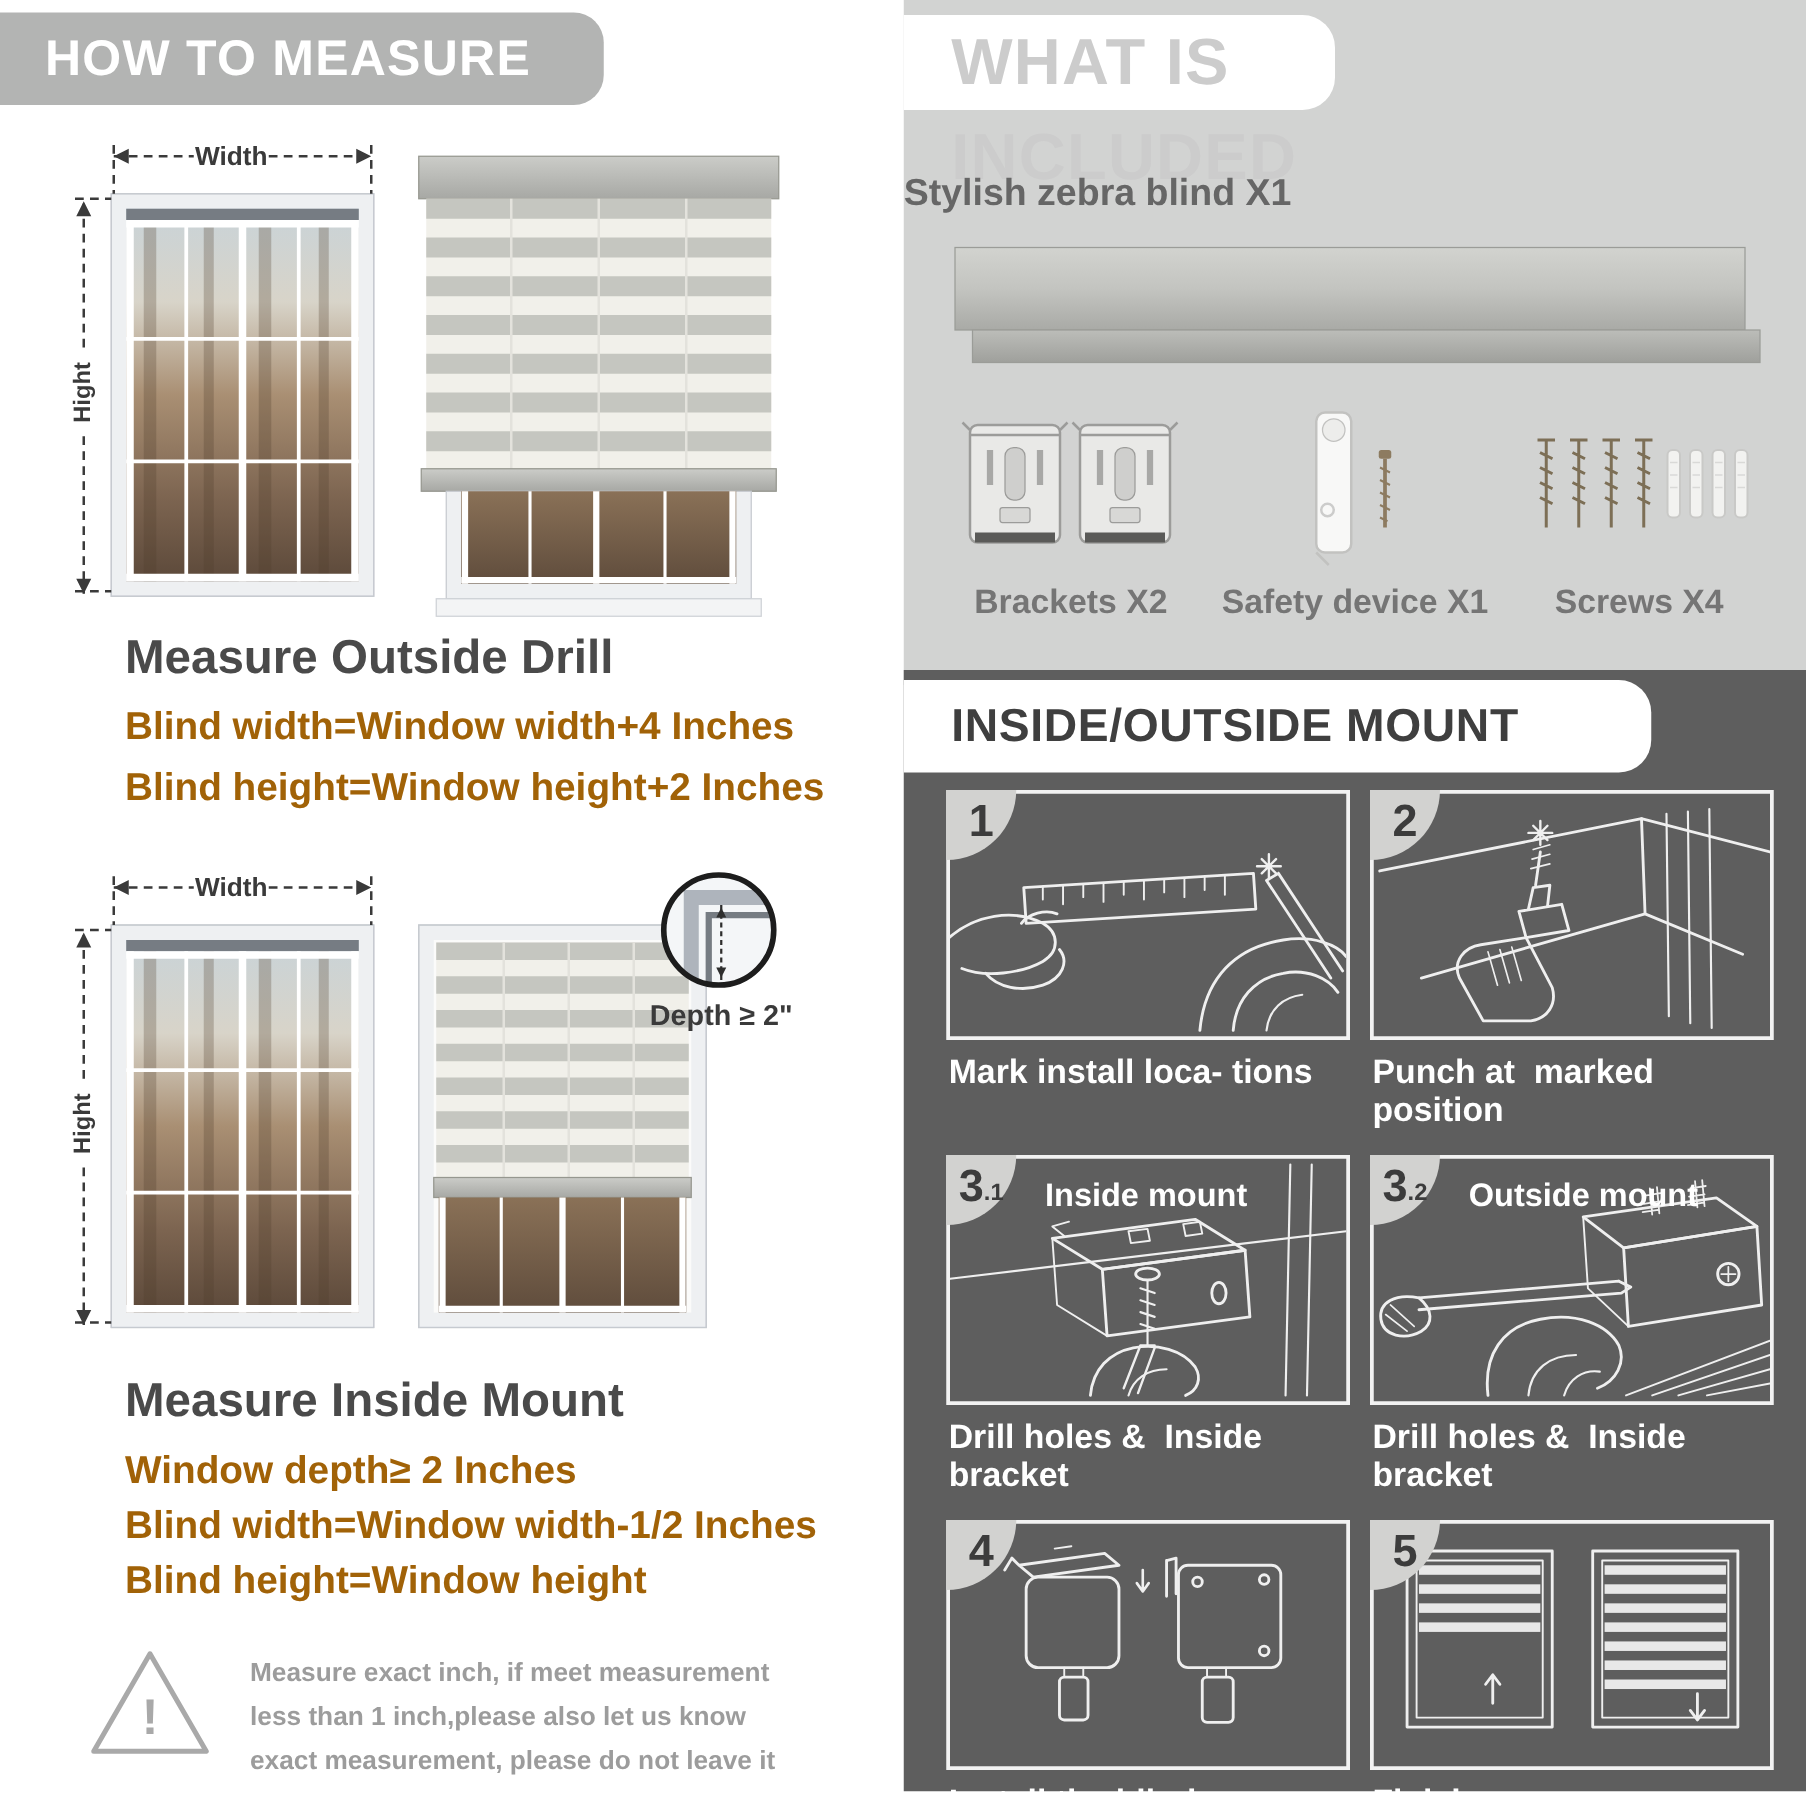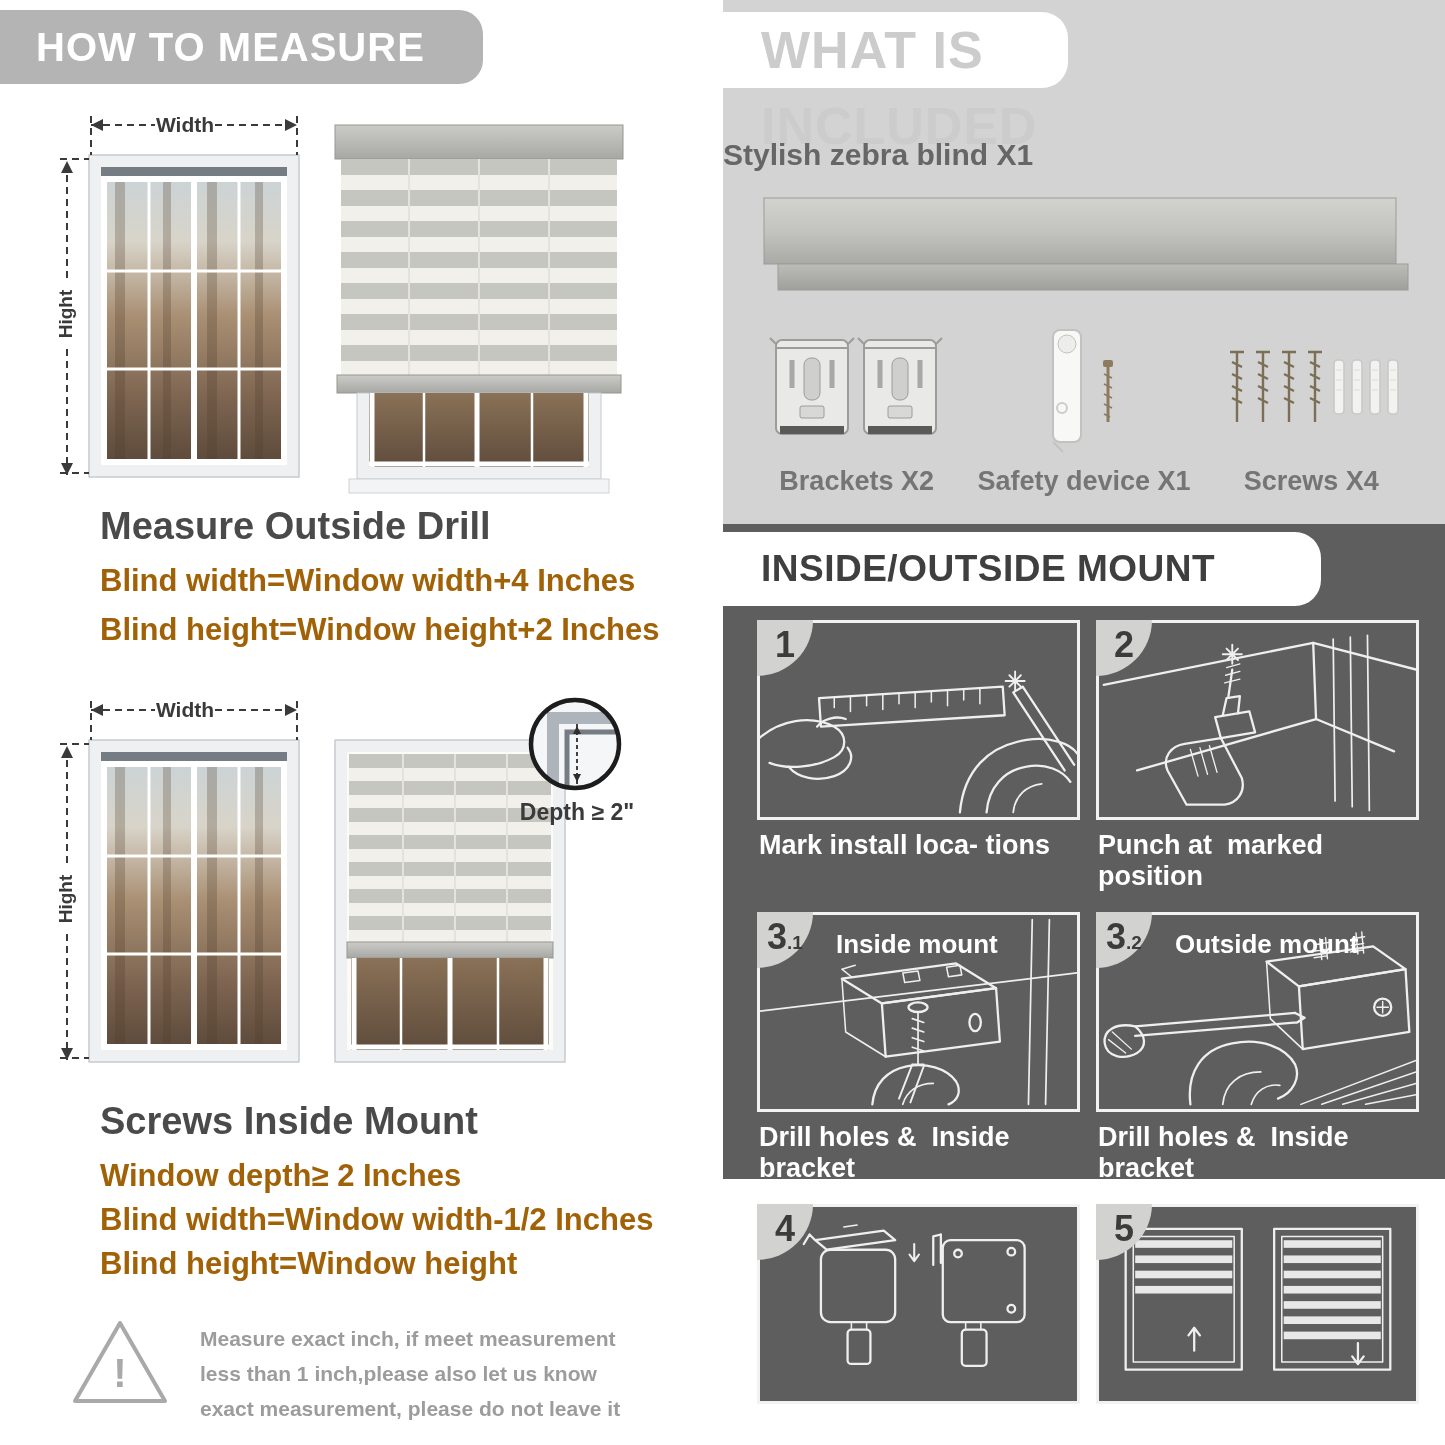--- a/index.html
+++ b/index.html
@@ -18,21 +18,21 @@
   
   .measure-group{position:absolute;display:flex;align-items:center;}
   .mg1{left:55px;top:105px;}
   .mg2{left:55px;top:690px;}
   .h-measure{position:absolute;left:100px;margin:0;color:#4a4a4a;font-size:38px;font-weight:bold;}
   .line-measure{position:absolute;left:100px;margin:0;color:#a16207;font-size:31px;font-weight:bold;}
   .warning{position:absolute;left:70px;top:1315px;width:580px;display:flex;align-items:flex-start;}
   .warning-text{margin:6px 0 0 30px;color:#9c9c9c;font-size:21px;line-height:35px;width:450px;font-weight:bold;}
   
   .right-top{position:absolute;left:723px;top:0;width:722px;height:548px;background:#d2d3d2;}
-  .right-bottom{position:absolute;left:723px;top:524px;width:722px;height:655px;background:#5e5e5e;}
+  .right-bottom{position:absolute;left:723px;top:536px;width:722px;height:897px;background:#5e5e5e;}
   .product-title{position:absolute;left:0;top:138px;width:100%;text-align:left;color:#666666;
     font-size:30px;font-weight:bold;margin:0;}
   .components{position:absolute;left:20px;top:322px;width:682px;display:flex;}
   .component{flex:1;display:flex;flex-direction:column;align-items:center;}
   .component .icon-box{height:138px;display:flex;align-items:center;justify-content:center;}
   .component-label{color:#757575;font-size:27px;font-weight:bold;margin-top:6px;}
   
   .steps{position:absolute;left:34px;top:96px;width:662px;display:grid;
     grid-template-columns:1fr 1fr;column-gap:16px;row-gap:4px;}
   .step-panel{position:relative;height:194px;border:3px solid #f2f2f2;background:#5e5e5e;}
@@ -269,21 +269,21 @@
           <path d="M242,108 L242,36 L300,36" stroke="#767c83" stroke-width="5" fill="none"></path>
           <line x1="252" y1="28" x2="252" y2="88" stroke="#2e2e2e" stroke-width="1.8" stroke-dasharray="4 3"></line>
           <path d="M252,30 l-4,8 l8,0 Z M252,86 l-4,-8 l8,0 Z" fill="#2e2e2e"></path>
         </g>
         <circle cx="250" cy="48" r="44" fill="none" stroke="#1d1d1d" stroke-width="4.5"></circle>
       </g>
       <text x="252" y="124" text-anchor="middle" font-size="23" font-weight="bold" fill="#3a3a3a">Depth ≥ 2"</text>
     </svg>
   </div>
 
-  <h2 class="h-measure" style="top:1100px">Screws Inside Mount</h2>
+  <h2 class="h-measure" style="top:1100px">Measure Inside Mount</h2>
   <p class="line-measure" style="top:1158px">Window depth≥ 2 Inches</p>
   <p class="line-measure" style="top:1202px">Blind width=Window width-1/2 Inches</p>
   <p class="line-measure" style="top:1246px">Blind height=Window height</p>
 
   <div class="warning">
     <svg width="100" height="95" viewBox="0 0 100 95">
       <path d="M50,8 L95,86 L5,86 Z" fill="none" stroke="#a9a9a9" stroke-width="4" stroke-linejoin="round"></path>
       <text x="50" y="72" text-anchor="middle" font-size="40" font-weight="bold" fill="#a9a9a9">!</text>
     </svg>
     <p class="warning-text">Measure exact inch, if meet measurement less than 1 inch,please also let us know exact measurement, please do not leave it</p>

